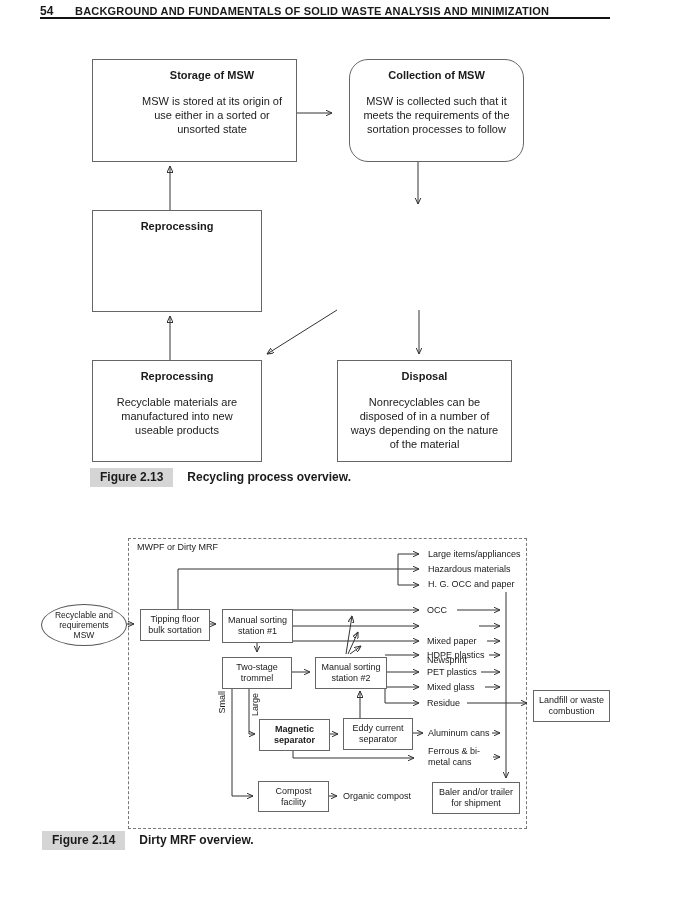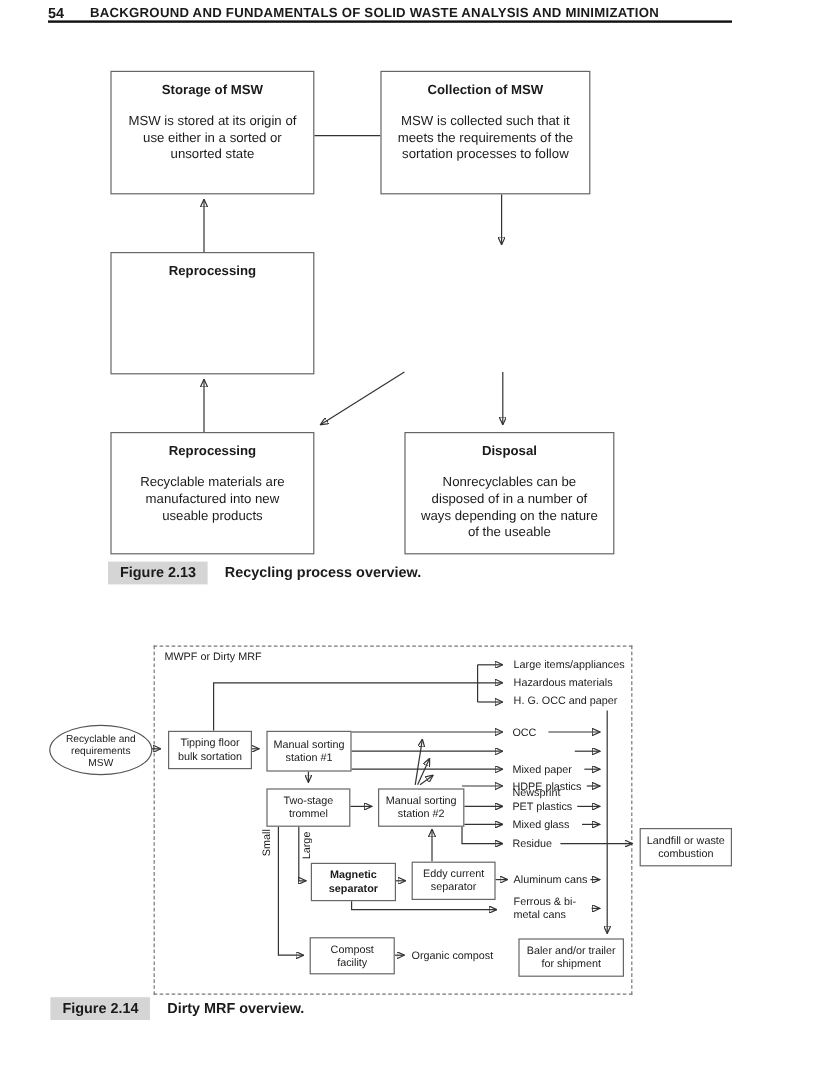--- a/index.html
+++ b/index.html
@@ -90,38 +90,38 @@
       <line x1="328" y1="734" x2="338" y2="734" marker-end="url(#ah)"></line>
       <line x1="360" y1="718" x2="360" y2="691" marker-end="url(#ah)"></line>
       <line x1="411" y1="733" x2="423" y2="733" marker-end="url(#ah)"></line>
       <polyline points="293,749 293,758 414,758" marker-end="url(#ah)"></polyline>
       <line x1="492" y1="733" x2="500" y2="733" marker-end="url(#ah)"></line>
       <line x1="493" y1="757" x2="500" y2="757" marker-end="url(#ah)"></line>
       <line x1="327" y1="796" x2="337" y2="796" marker-end="url(#ah)"></line>
     </g>
   </svg>
 
-  <div class="f13-box" style="left:92px;top:59px;width:168px;height:101px;">
+  <div class="f13-box" style="left:92px;top:59px;width:168px;height:101px;padding-left:35px;">
     <div class="f13-title">Storage of MSW</div>
     <div class="f13-body">MSW is stored at its origin of use either in a sorted or unsorted state</div>
   </div>
-  <div class="f13-box" style="left:317px;top:59px;width:173px;height:101px;">
+  <div class="f13-box" style="left:349px;top:59px;width:173px;height:101px;border-radius:19px;">
     <div class="f13-title">Collection of MSW</div>
     <div class="f13-body">MSW is collected such that it meets the requirements of the sortation processes to follow</div>
   </div>
   <div class="f13-box" style="left:92px;top:210px;width:168px;height:100px;">
     <div class="f13-title">Reprocessing</div>
   </div>
   <div class="f13-box" style="left:92px;top:360px;width:168px;height:100px;">
     <div class="f13-title">Reprocessing</div>
     <div class="f13-body">Recyclable materials are manufactured into new useable products</div>
   </div>
   <div class="f13-box" style="left:337px;top:360px;width:173px;height:100px;">
     <div class="f13-title">Disposal</div>
-    <div class="f13-body">Nonrecyclables can be disposed of in a number of ways depending on the nature of the useable</div>
+    <div class="f13-body">Nonrecyclables can be disposed of in a number of ways depending on the nature of the material</div>
   </div>
 
   <div class="cap" style="left:90px;top:468px;">
     <span class="cap-label">Figure 2.13</span><span class="cap-text">Recycling process overview.</span>
   </div>
 
   <div class="dashed-box" style="left:128px;top:538px;width:397px;height:289px;"></div>
   <div class="f14-container-label" style="left:137px;top:542px;">MWPF or Dirty MRF</div>
 
   <div class="f14-ellipse" style="left:41px;top:604px;width:84px;height:40px;">

